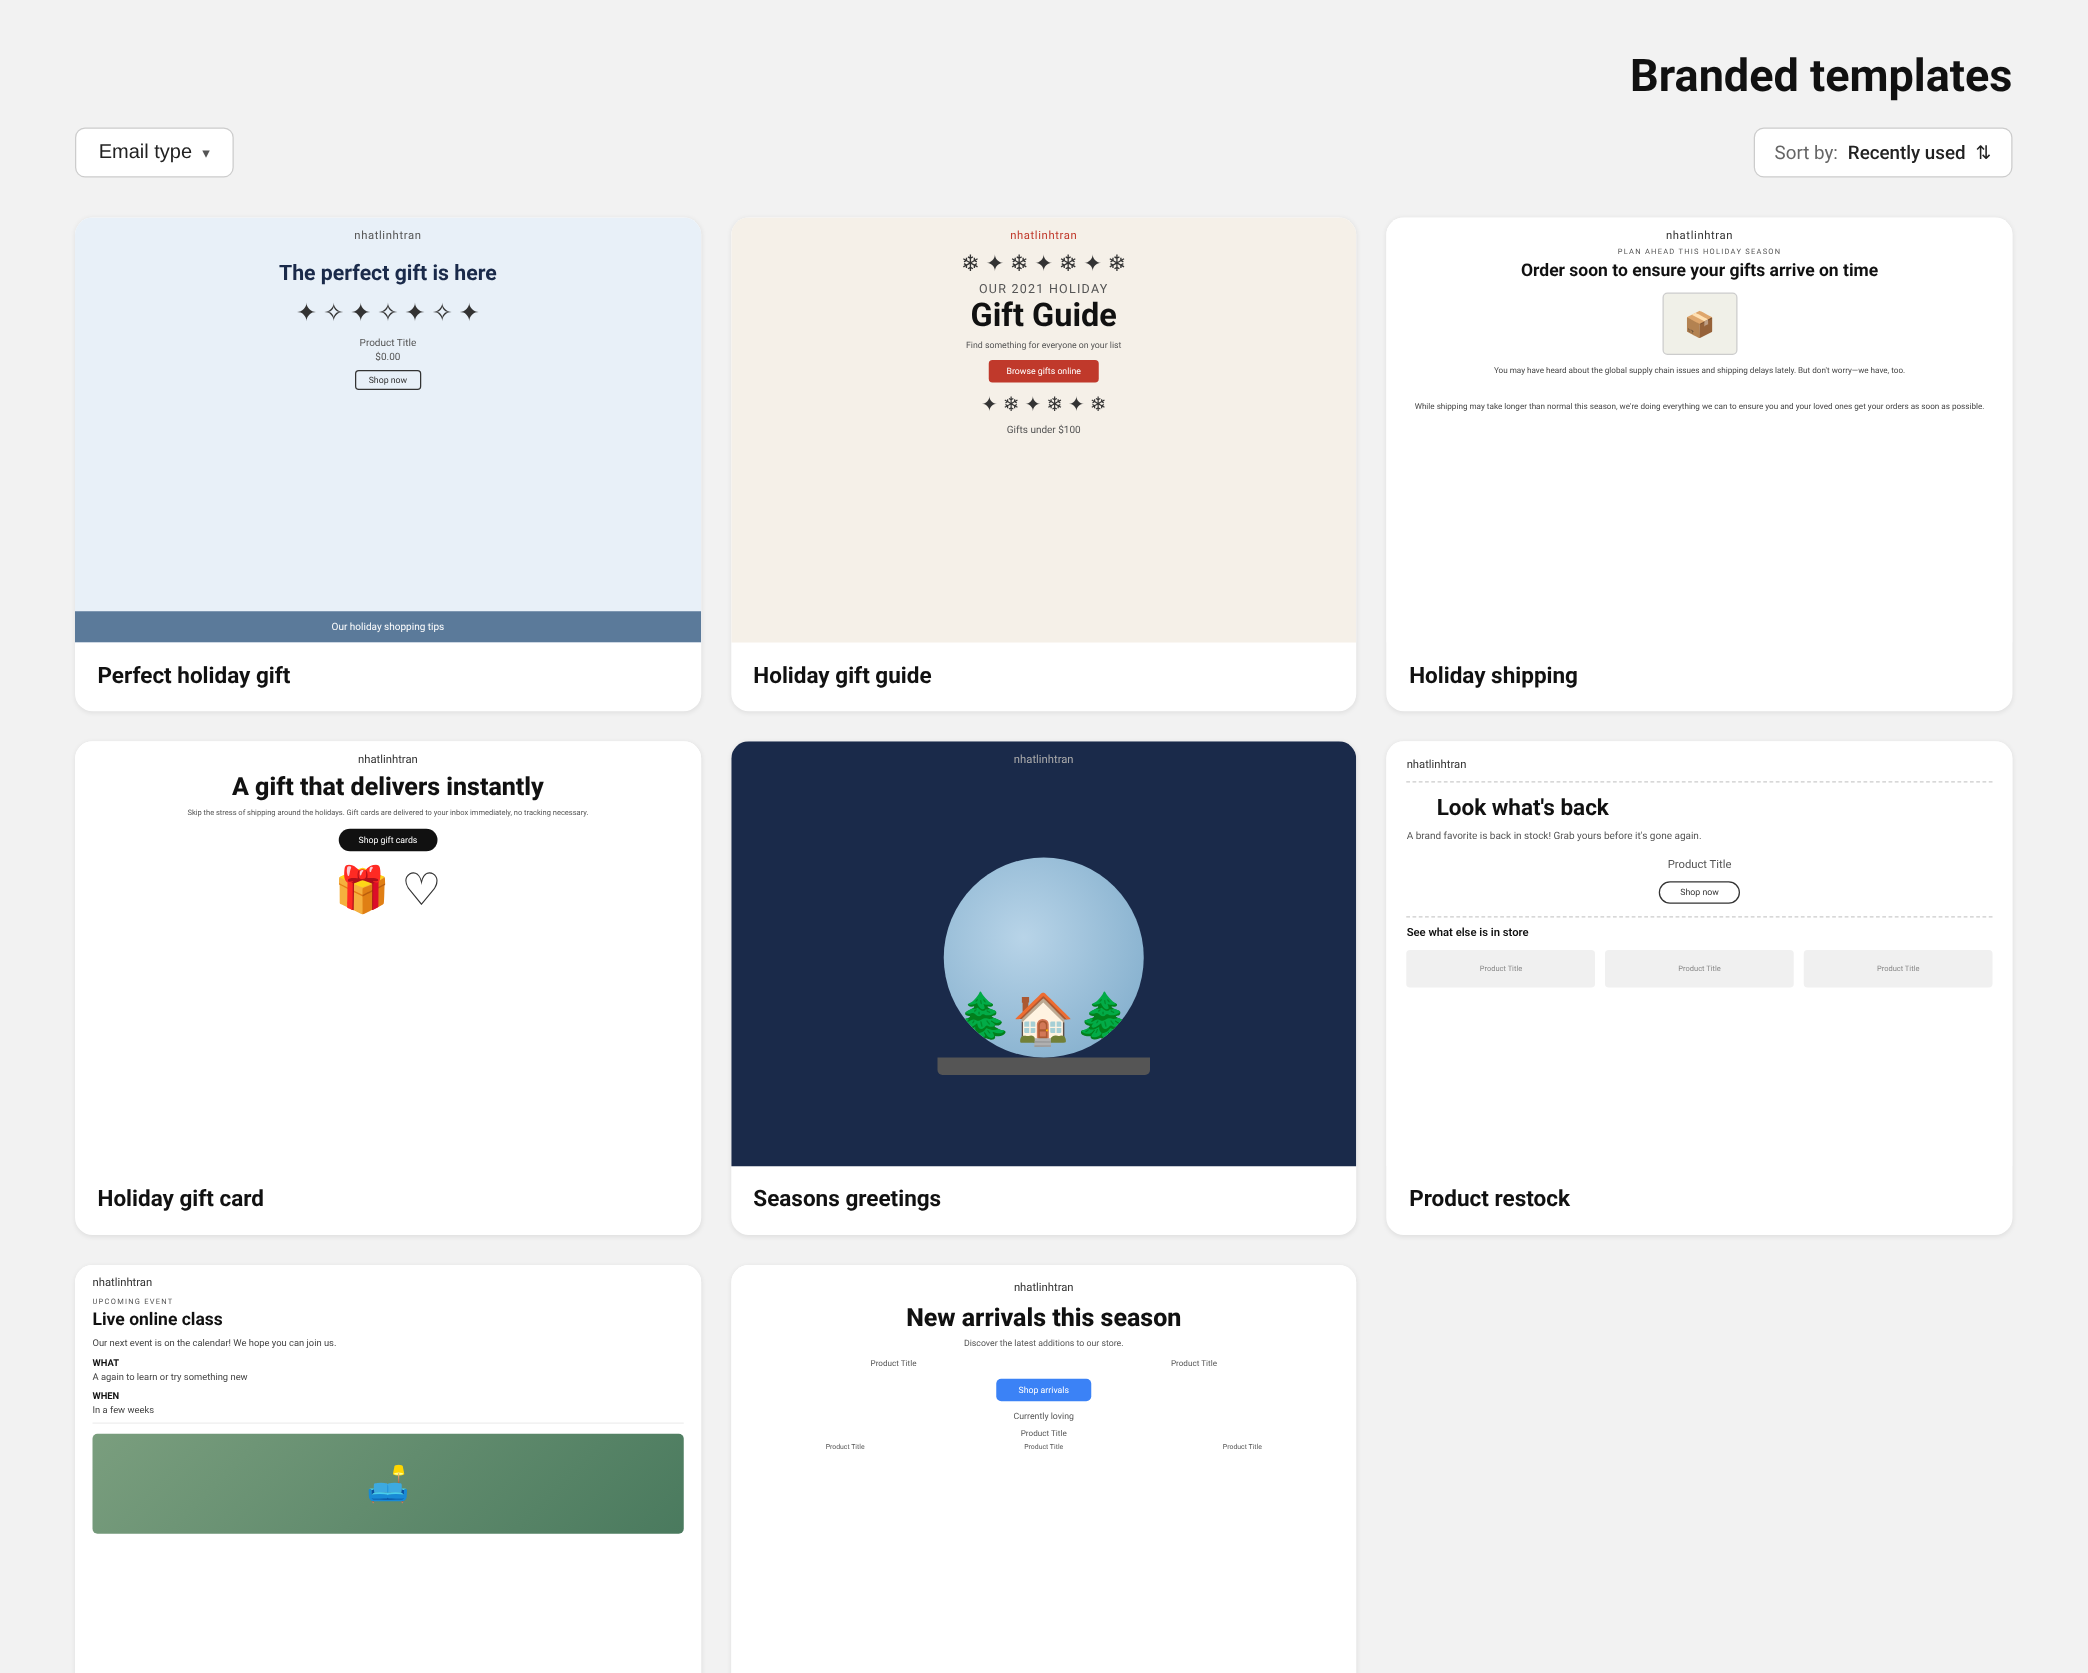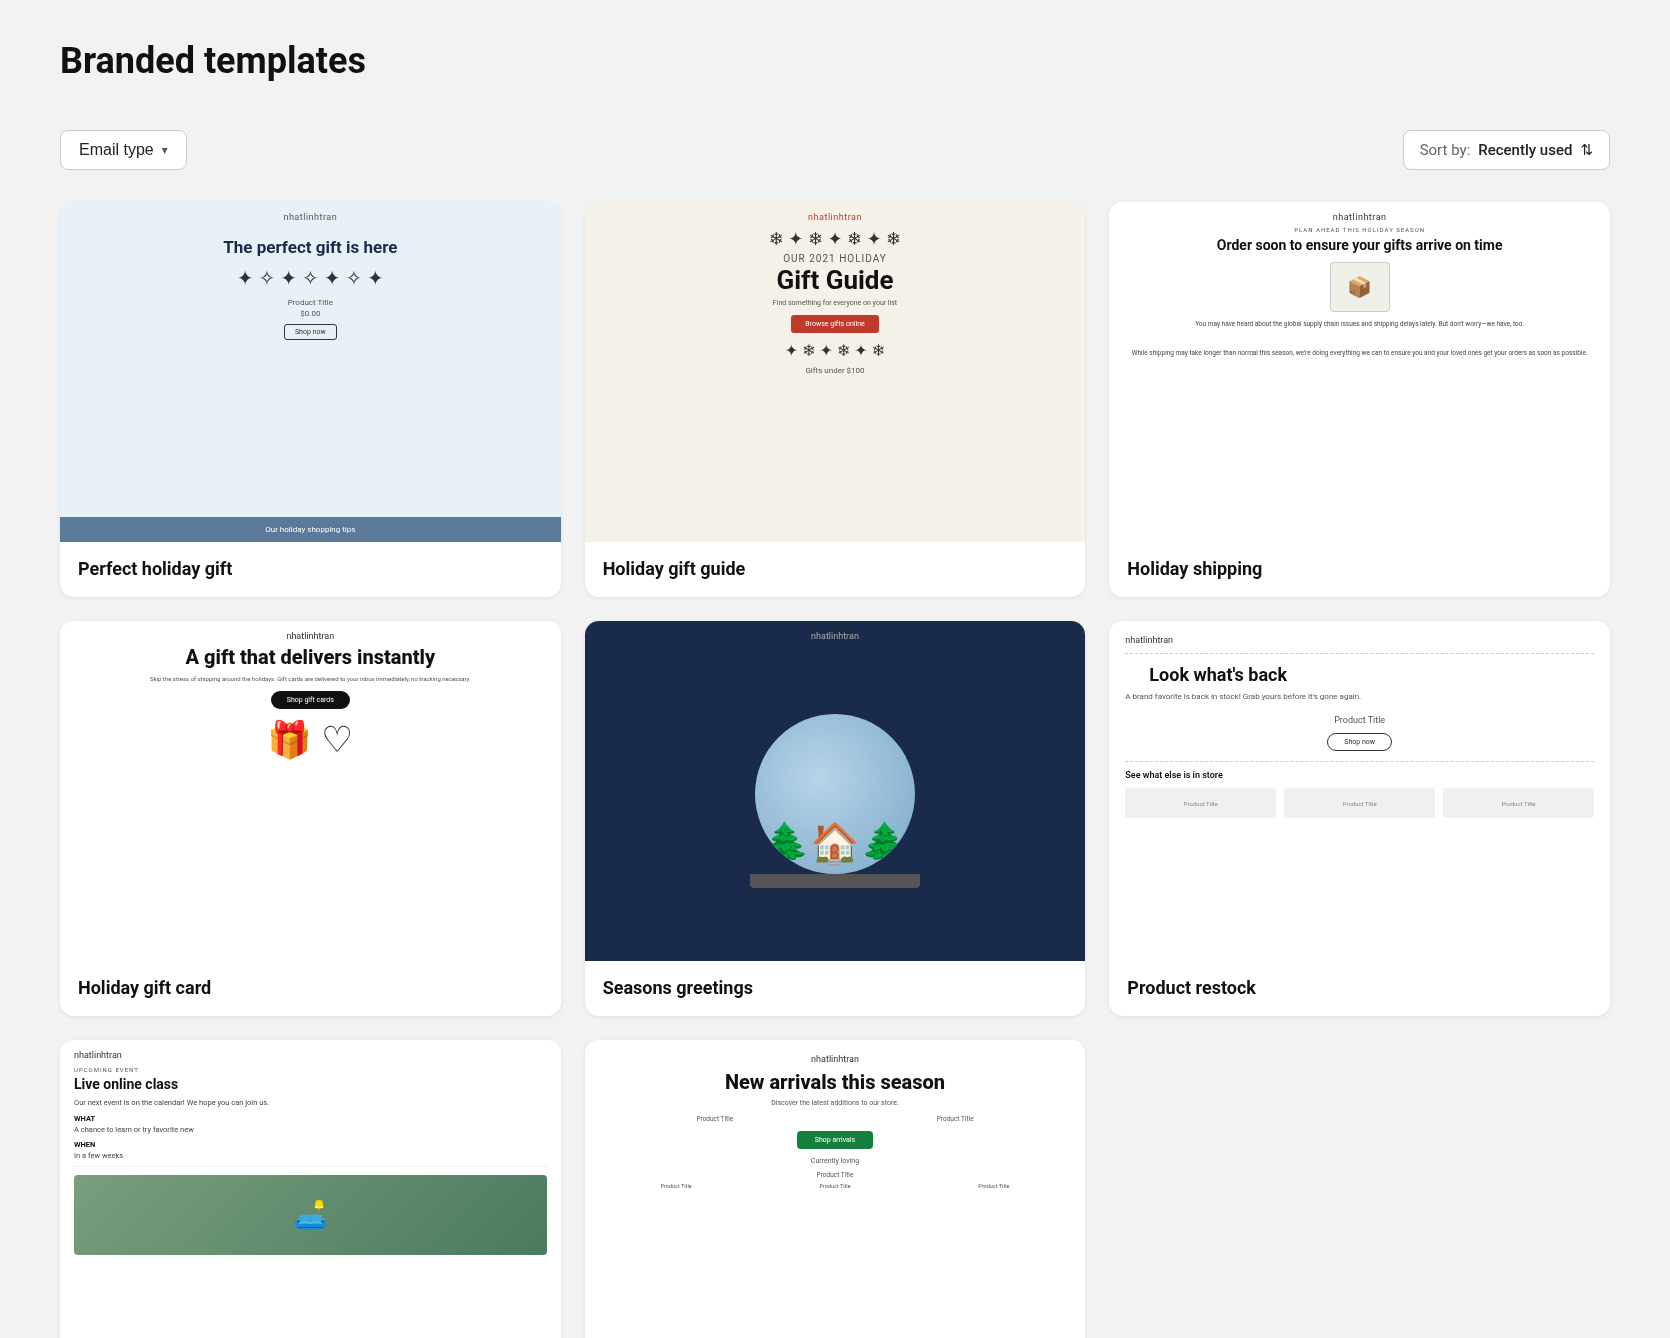--- a/index.html
+++ b/index.html
@@ -6,21 +6,22 @@
     body {
       font-family: -apple-system, BlinkMacSystemFont, 'Segoe UI', Roboto, sans-serif;
       background: #f2f2f2;
       padding: 40px 60px;
       min-height: 1338px;
     }
     .page-title {
       font-size: 36px;
       font-weight: 700;
       color: #111;
-      margin-bottom: 48px;
+      margin-bottom: 20px;
+      text-align: right;
     }
     .toolbar {
       display: flex;
       justify-content: space-between;
       align-items: center;
       margin-bottom: 32px;
     }
     .email-type-btn {
       display: flex;
       align-items: center;
@@ -496,21 +497,21 @@
       width: 100%;
       margin-bottom: 8px;
     }
     .t8-prod-label {
       flex: 1;
       font-size: 6.5px;
       color: #555;
       text-align: center;
     }
     .t8-btn {
-      background: #15803d;
+      background: #3b82f6;
       color: #fff;
       border: none;
       border-radius: 4px;
       padding: 5px 18px;
       font-size: 7px;
       margin-bottom: 8px;
     }
     .t8-loving {
       font-size: 7px;
       color: #555;
@@ -635,21 +636,21 @@
     <div class="card-label">Product restock</div>
   </div>
 
   <div class="card">
     <div class="card-preview t7">
       <div class="t7-header">nhatlinhtran</div>
       <div class="t7-upcoming">UPCOMING EVENT</div>
       <div class="t7-title">Live online class</div>
       <div class="t7-intro">Our next event is on the calendar! We hope you can join us.</div>
       <div class="t7-label">WHAT</div>
-      <div class="t7-value">A chance to learn or try favorite new</div>
+      <div class="t7-value">A again to learn or try something new</div>
       <div class="t7-label">WHEN</div>
       <div class="t7-value">In a few weeks</div>
       <hr class="t7-divider">
       <div class="t7-img">🛋️</div>
     </div>
     <div class="card-label">Upcoming event</div>
   </div>
 
   <div class="card">
     <div class="card-preview t8">

